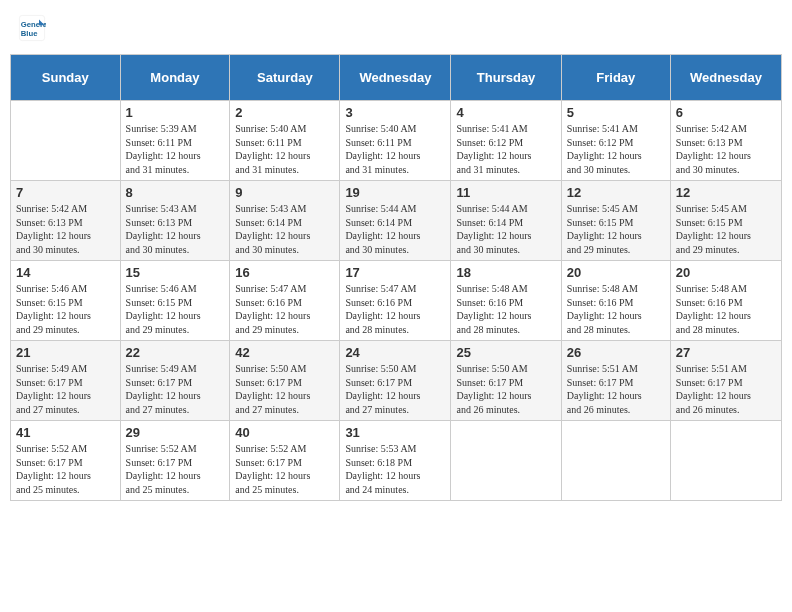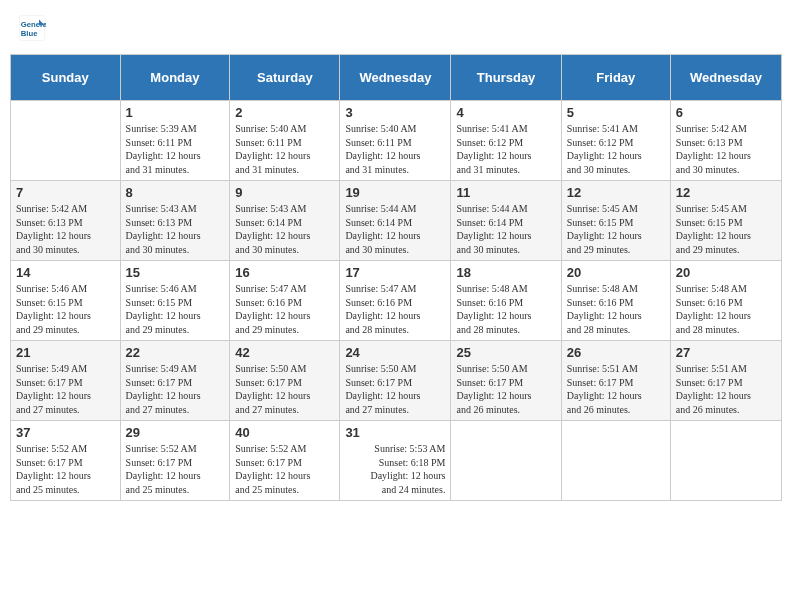--- a/index.html
+++ b/index.html
@@ -307,21 +307,21 @@
         <td>
           <div class="day-number">27</div>
           <div class="day-info" style="white-space: pre-line;">Sunrise: 5:51 AM
 Sunset: 6:17 PM
 Daylight: 12 hours
 and 26 minutes.</div>
         </td>
       </tr>
       <tr>
         <td>
-          <div class="day-number">37</div>
+          <div class="day-number">41</div>
           <div class="day-info" style="white-space: pre-line;">Sunrise: 5:52 AM
 Sunset: 6:17 PM
 Daylight: 12 hours
 and 25 minutes.</div>
         </td>
         <td>
           <div class="day-number">29</div>
           <div class="day-info" style="white-space: pre-line;">Sunrise: 5:52 AM
 Sunset: 6:17 PM
 Daylight: 12 hours
@@ -329,21 +329,21 @@
         </td>
         <td>
           <div class="day-number">40</div>
           <div class="day-info" style="white-space: pre-line;">Sunrise: 5:52 AM
 Sunset: 6:17 PM
 Daylight: 12 hours
 and 25 minutes.</div>
         </td>
         <td>
           <div class="day-number">31</div>
-          <div class="day-info" style="white-space: pre-line; text-align: right;">Sunrise: 5:53 AM
+          <div class="day-info" style="white-space: pre-line;">Sunrise: 5:53 AM
 Sunset: 6:18 PM
 Daylight: 12 hours
 and 24 minutes.</div>
         </td>
         <td class="empty-cell"></td>
         <td class="empty-cell"></td>
         <td class="empty-cell"></td>
       </tr>
     </tbody>
 </table>

